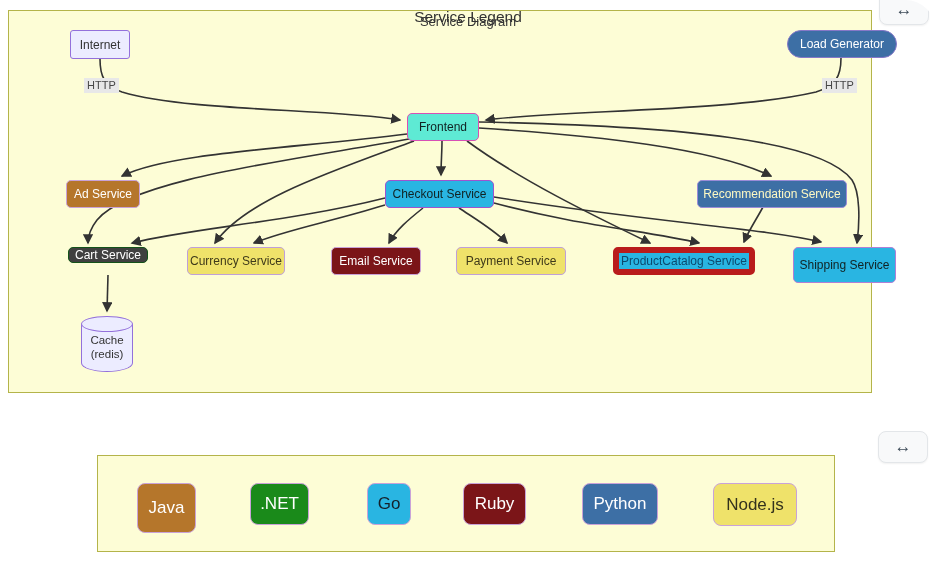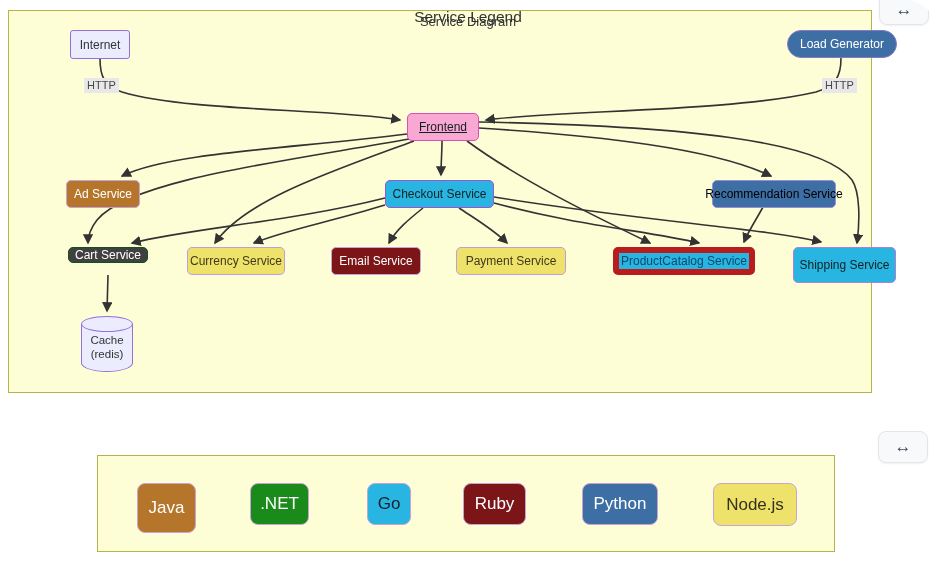--- a/index.html
+++ b/index.html
@@ -14,24 +14,24 @@
   .panel-title { position:absolute; left:0; width:100%; text-align:center; color:#333; }
   #diagram-title { top:14px; font-size:13px; }
   #legend-title  { top:8px;  font-size:15.5px; }
 
   svg#edges { position:absolute; left:0; top:0; width:936px; height:570px; pointer-events:none; }
 
   .node { position:absolute; display:flex; align-items:center; justify-content:center;
     font-size:12px; border-radius:5px; white-space:nowrap; z-index:2; }
   .n-internet { left:70px;  top:30px;  width:60px;  height:29px; background:#ececff; border:1px solid #9370db; color:#333; border-radius:3px; }
   .n-loadgen  { left:787px; top:30px;  width:110px; height:28px; background:#3d6fa5; border:1px solid #8678c8; color:#fff; border-radius:14px; }
-  .n-frontend { left:407px; top:113px; width:72px;  height:28px; background:#f9a8d4; border:1.5px solid #d84fb5; color:#122;text-decoration:underline; }
+  .n-frontend { left:407px; top:113px; width:72px;  height:28px; background:#5eead4; border:1.5px solid #d84fb5; color:#122; }
   .n-ad       { left:66px;  top:180px; width:74px;  height:28px; background:#b5762b; border:1px solid #c9a2d8; color:#fff; }
   .n-checkout { left:385px; top:180px; width:109px; height:28px; background:#29b5e2; border:1.5px solid #9f53cf; color:#122; }
-  .n-recomm   { left:697px; top:180px; width:124px; height:28px; background:#3d6fa5; border:1px solid #9b8cd8; color:#000000;margin-left:15px; }
+  .n-recomm   { left:697px; top:180px; width:150px; height:28px; background:#3d6fa5; border:1px solid #9b8cd8; color:#fef9c3; }
   .n-cart     { left:68px;  top:247px; width:80px;  height:16px; background:#404040; border:1px solid #14521a; color:#fff; }
   .n-currency { left:187px; top:247px; width:98px; height:28px; background:#efe26a; border:1px solid #bf9fd8; color:#3f3a1a; }
   .n-email    { left:331px; top:247px; width:90px;  height:28px; background:#7b1518; border:1px solid #c9a2d8; color:#fff; }
   .n-payment  { left:456px; top:247px; width:110px; height:28px; background:#efe26a; border:1px solid #bf9fd8; color:#3f3a1a; }
   .n-prodcat  { left:613px; top:247px; width:142px; height:28px; background:#29b5e2; border:6px solid #b91c1c; color:#0c4a6e; }
   .n-shipping { left:793px; top:247px; width:103px; height:36px; background:#29b5e2; border:1px solid #b07fd6; color:#122; }
 
   .edge-label { position:absolute; z-index:2; background:#e8e8e8; color:#474747;
     font-size:11px; padding:0 3px; line-height:15px; }
   #http-left  { left:84px;  top:78px; }

